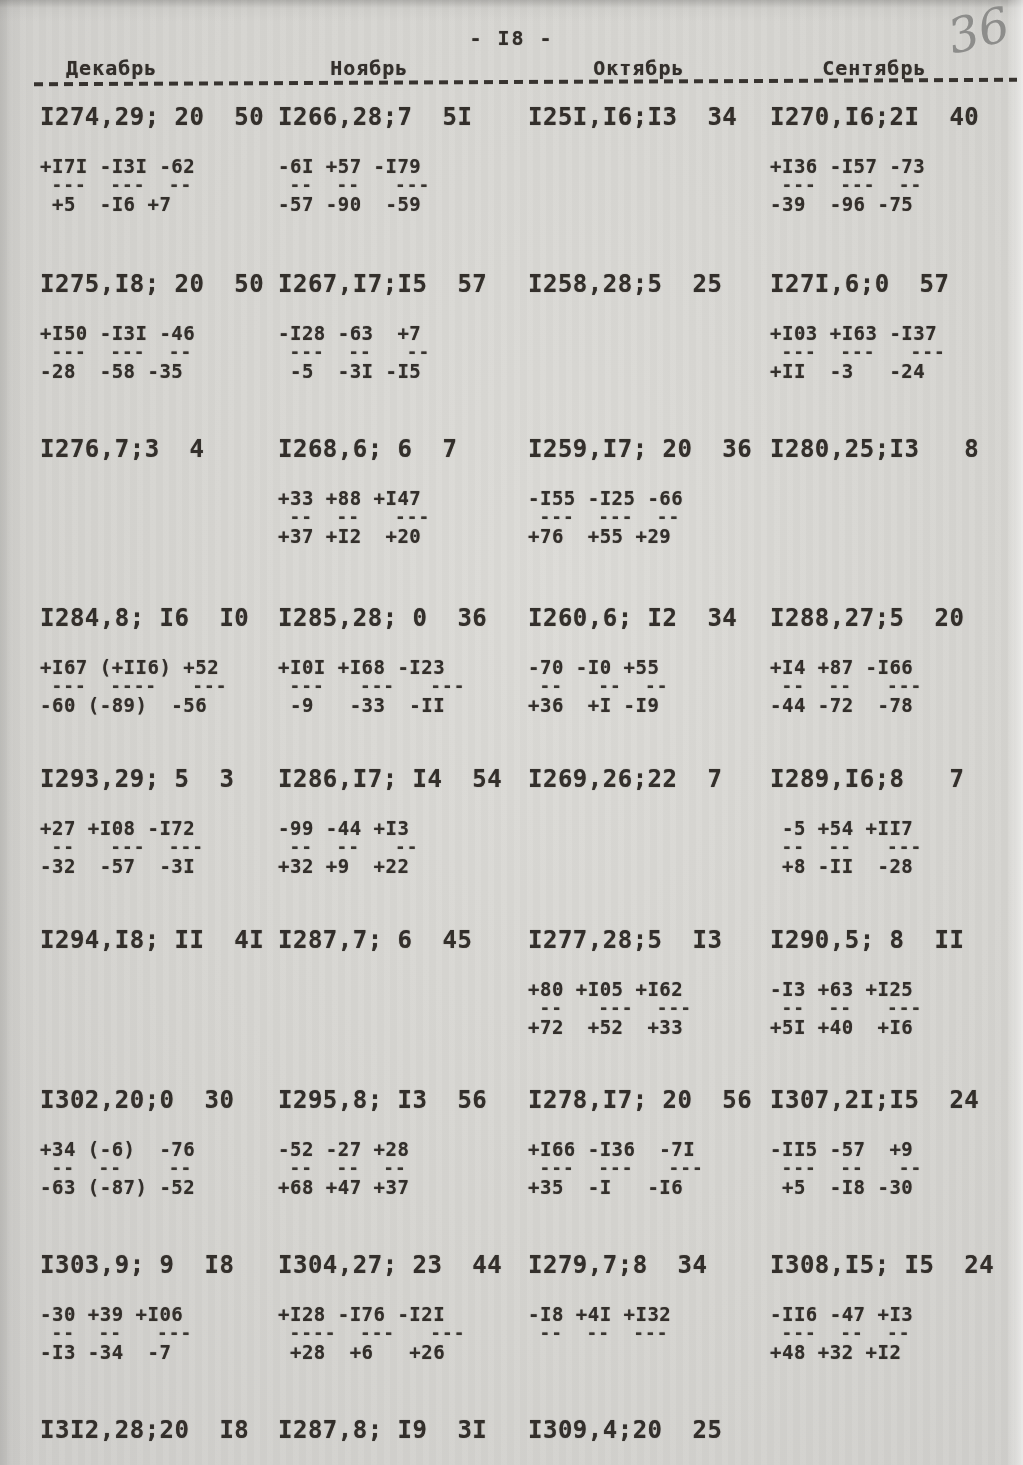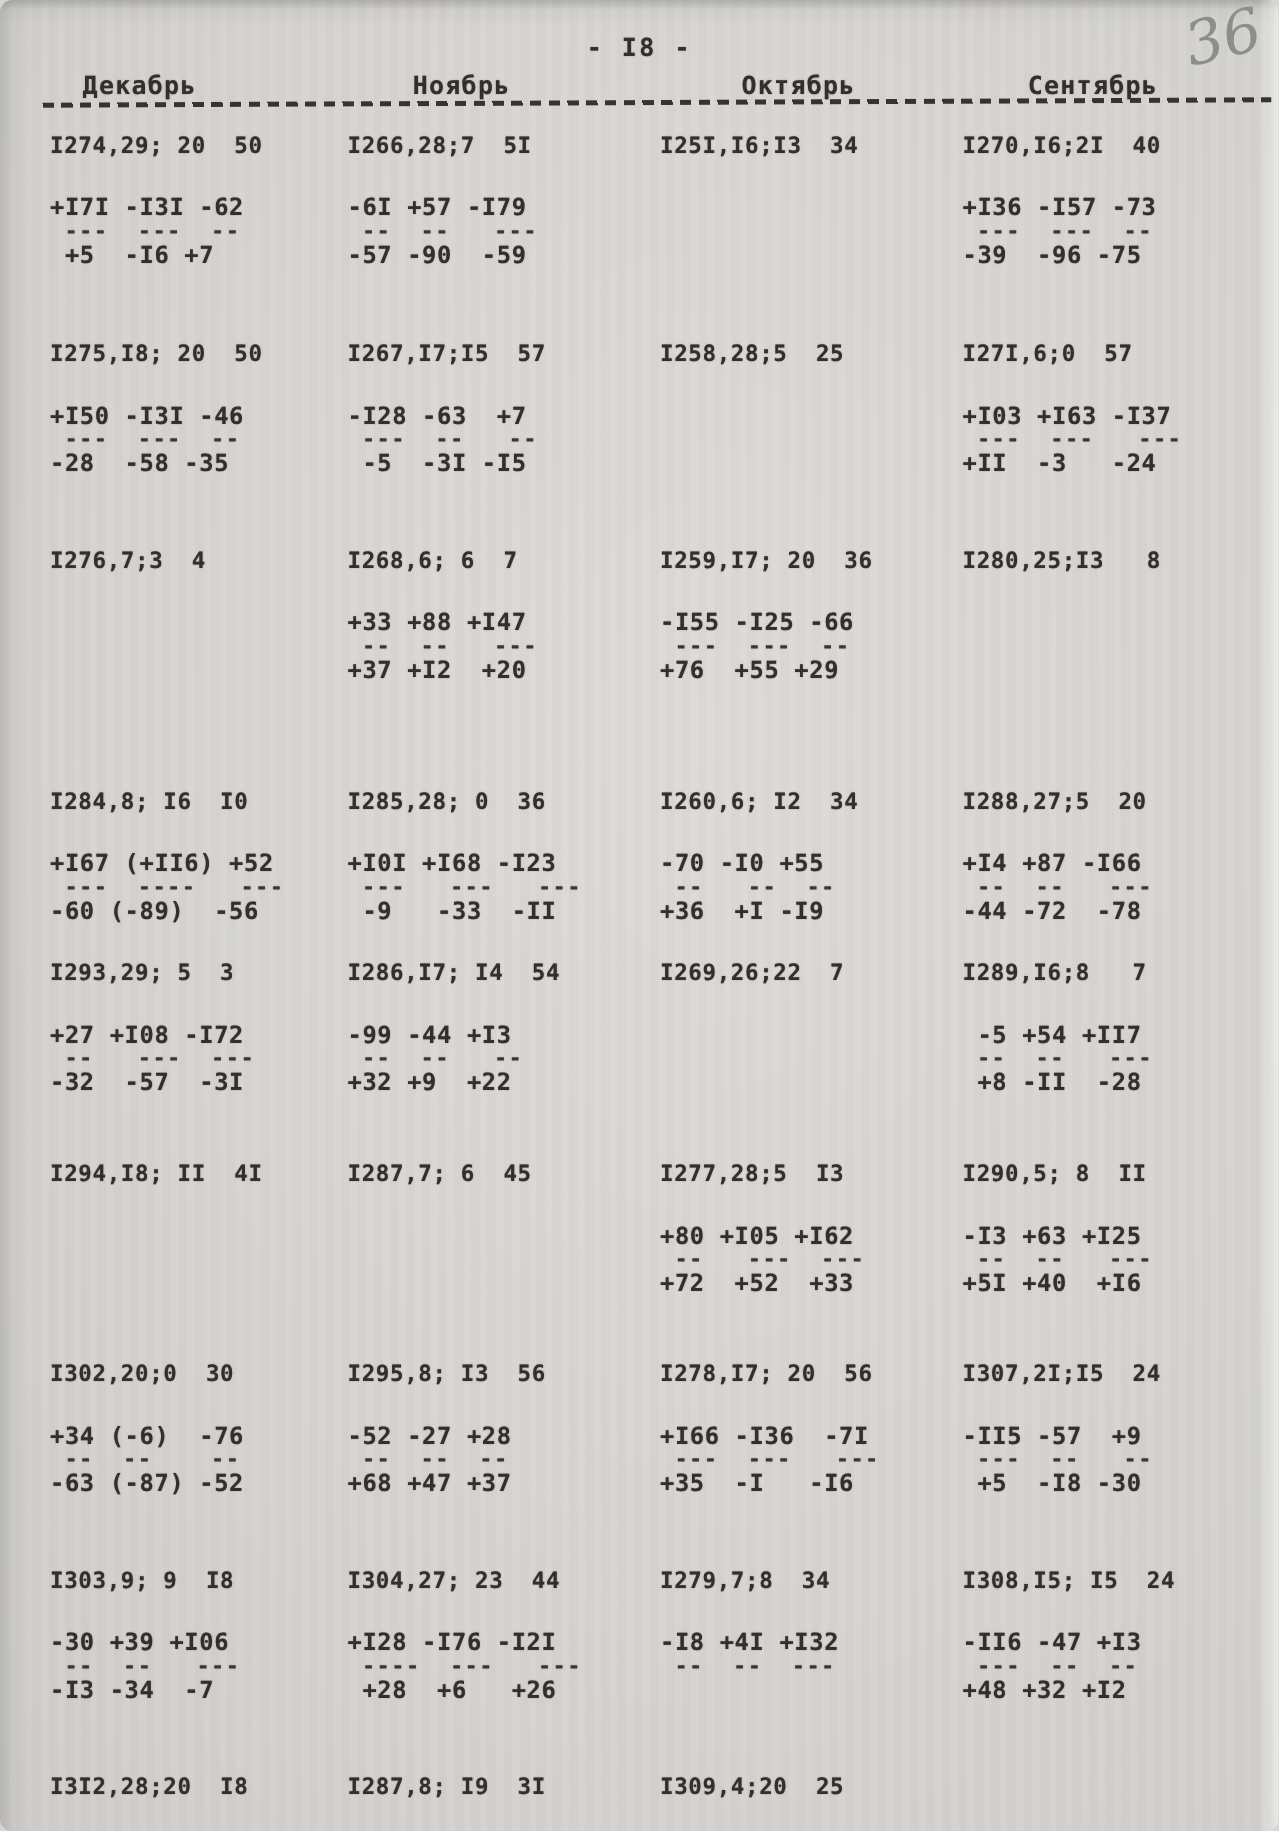--- a/index.html
+++ b/index.html
@@ -11,21 +11,20 @@
   .page{
     position:relative;width:1023px;height:1465px;
     background:
       linear-gradient(90deg, rgba(0,0,0,0.10) 0px, rgba(0,0,0,0.02) 14px, rgba(0,0,0,0) 30px),
       linear-gradient(270deg, rgba(255,255,255,0.55) 0px, rgba(255,255,255,0) 16px),
       linear-gradient(180deg, rgba(0,0,0,0.18) 0px, rgba(0,0,0,0.03) 8px, rgba(0,0,0,0) 22px),
       repeating-linear-gradient(90deg, rgba(0,0,0,0.016) 0 7px, rgba(255,255,255,0.02) 7px 13px),
       radial-gradient(ellipse at 55% 40%, #dcdbd7 0%, #d5d4d0 60%, #cfcecb 100%);
     color:#332f2b;
     font-weight:bold;
-    border-radius:10px;
   }
   .txt{ text-shadow:0 0 1px rgba(45,40,35,0.55); }
   .pagenum{
     position:absolute;top:26px;left:0;width:100%;text-align:center;
     font-size:20px;letter-spacing:2px;
   }
   .note36{
     position:absolute;top:2px;right:14px;
     font-family:"DejaVu Serif","Liberation Serif",serif;
     font-style:italic;font-weight:normal;
@@ -42,21 +41,21 @@
   .sep{
     position:absolute;top:80px;left:34px;right:6px;height:4px;
     background:repeating-linear-gradient(90deg,#37332f 0 9px,rgba(0,0,0,0) 9px 15px);
     transform:rotate(-0.25deg);
   }
   .row{
     position:absolute;left:40px;
     display:grid;grid-template-columns:238px 250px 242px 253px;
   }
   .cell{white-space:pre;}
-  .ch{font-size:18px;letter-spacing:0.5px;line-height:24px;margin-bottom:24px;}
+  .ch{font-size:24px;letter-spacing:0.5px;line-height:24px;margin-bottom:24px;}
   .cv{font-size:19px;letter-spacing:0.5px;line-height:26px;}
   .cd{font-size:17px;letter-spacing:1.5px;line-height:12px;color:#3a3631;}
 </style>
 </head>
 <body>
 
 <div class="page">
 
   <div class="pagenum txt">- I8 -</div>
   <div class="note36">36</div>
@@ -84,21 +83,21 @@
     <div class="cell"><div class="ch">I27I,6;0  57</div><div class="cv">+I03 +I63 -I37</div><div class="cd"> ---  ---   ---</div><div class="cv">+II  -3   -24</div></div>
   </div>
 
   <div class="row txt" style="top:437px">
     <div class="cell"><div class="ch">I276,7;3  4</div><div class="cv"></div><div class="cd"></div><div class="cv"></div></div>
     <div class="cell"><div class="ch">I268,6; 6  7</div><div class="cv">+33 +88 +I47</div><div class="cd"> --  --   ---</div><div class="cv">+37 +I2  +20</div></div>
     <div class="cell"><div class="ch">I259,I7; 20  36</div><div class="cv">-I55 -I25 -66</div><div class="cd"> ---  ---  --</div><div class="cv">+76  +55 +29</div></div>
     <div class="cell"><div class="ch">I280,25;I3   8</div><div class="cv"></div><div class="cd"></div><div class="cv"></div></div>
   </div>
 
-  <div class="row txt" style="top:630px">
+  <div class="row txt" style="top:606px">
     <div class="cell"><div class="ch">I284,8; I6  I0</div><div class="cv">+I67 (+II6) +52</div><div class="cd"> ---  ----   ---</div><div class="cv">-60 (-89)  -56</div></div>
     <div class="cell"><div class="ch">I285,28; 0  36</div><div class="cv">+I0I +I68 -I23</div><div class="cd"> ---   ---   ---</div><div class="cv"> -9   -33  -II</div></div>
     <div class="cell"><div class="ch">I260,6; I2  34</div><div class="cv">-70 -I0 +55</div><div class="cd"> --   --  --</div><div class="cv">+36  +I -I9</div></div>
     <div class="cell"><div class="ch">I288,27;5  20</div><div class="cv">+I4 +87 -I66</div><div class="cd"> --  --   ---</div><div class="cv">-44 -72  -78</div></div>
   </div>
 
   <div class="row txt" style="top:767px">
     <div class="cell"><div class="ch">I293,29; 5  3</div><div class="cv">+27 +I08 -I72</div><div class="cd"> --   ---  ---</div><div class="cv">-32  -57  -3I</div></div>
     <div class="cell"><div class="ch">I286,I7; I4  54</div><div class="cv">-99 -44 +I3</div><div class="cd"> --  --   --</div><div class="cv">+32 +9  +22</div></div>
     <div class="cell"><div class="ch">I269,26;22  7</div><div class="cv"></div><div class="cd"></div><div class="cv"></div></div>

